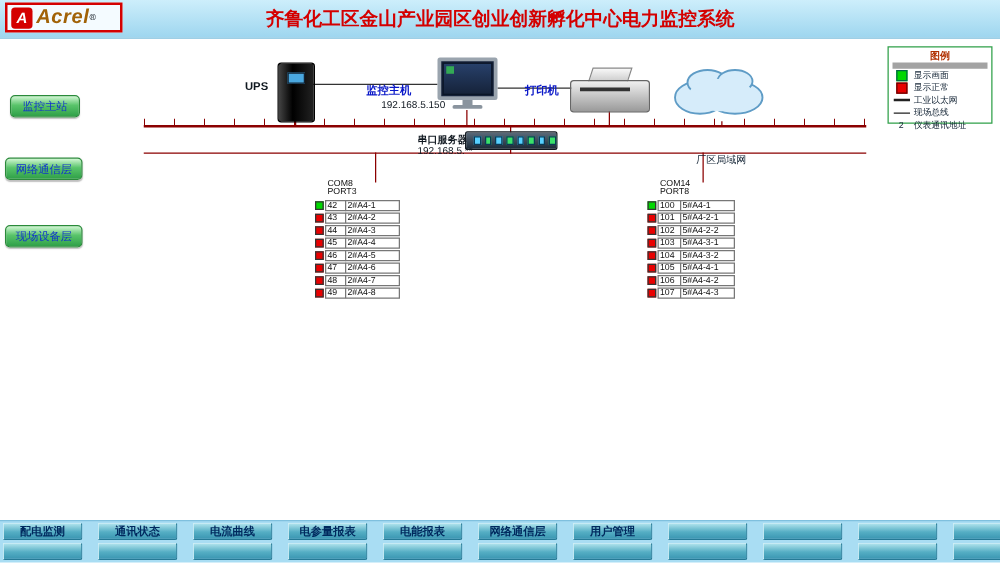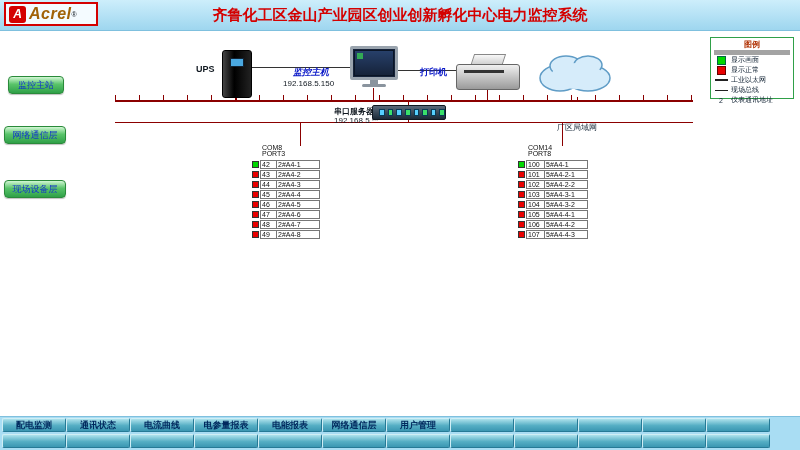--- a/index.html
+++ b/index.html
@@ -87,21 +87,21 @@
   .st.ok{background:var(--status_ok,#00d800);}
   .st.alarm{background:var(--status_alarm,#e80000);}
   .cell{border:1px solid #777;background:#fff;height:9px;line-height:8px;
     box-sizing:border-box;padding-left:1px;margin-left:-1px;}
   .addr{width:17px;}
   [data-list-index="1"] .addr{width:19px;}
   .dev{width:44px;}
 
   
   .footer{left:0;top:416px;width:800px;height:34px;background:#a9ddf3;border-top:1px solid #7fc0de;}
-  .nav-row{position:absolute;left:2px;width:796px;display:flex;gap:0;}
+  .nav-row{position:absolute;left:2px;width:796px;display:flex;gap:12px;}
   .nav-row1{top:418px;}
   .nav-row2{top:434px;}
   .nav-btn{width:64px;height:14px;flex:0 0 64px;box-sizing:border-box;
     border:1px solid;border-color:#cfeef5 #267a96 #267a96 #cfeef5;border-radius:2px;
     background:linear-gradient(#aee2ec,#55aec4 55%,#3b97b2);
     font-size:9px;font-weight:bold;color:#00295e;display:flex;align-items:center;
     justify-content:center;cursor:pointer;font-family:"Liberation Sans",sans-serif;padding:0;}
 </style>
 </head>
 <body>
@@ -130,22 +130,22 @@
 <div class="abs vline" style="left:577px;top:97px;height:4px;"></div>
 <div class="abs vline" style="left:408px;top:101px;height:5px;"></div>
 <div class="abs vline" style="left:408px;top:119px;height:4px;"></div>
 <div class="abs vline" style="left:300px;top:122px;height:24px;"></div>
 <div class="abs vline" style="left:562px;top:122px;height:24px;"></div>
 
 <div class="abs dev-label dark" style="left:196px;top:64px;">UPS</div>
 <div class="abs ups-body"></div>
 <div class="abs ups-screen"></div>
 
-<div class="abs dev-label" style="left:293px;top:66px;font-style:italic;">监控主机</div>
-<div class="abs ip-label" style="left:283px;top:79px;text-align:center;">192.168.5.150</div>
+<div class="abs dev-label" style="left:293px;top:66px;">监控主机</div>
+<div class="abs ip-label" style="left:305px;top:79px;text-align:center;">192.168.5.150</div>
 <div class="abs monitor"></div>
 <div class="abs monitor-screen"></div>
 <div class="abs monitor-stand"></div>
 <div class="abs monitor-base"></div>
 
 <div class="abs dev-label" style="left:420px;top:66px;">打印机</div>
 <div class="abs printer-tray"></div>
 <div class="abs printer-body"></div>
 <div class="abs printer-slot"></div>
 

